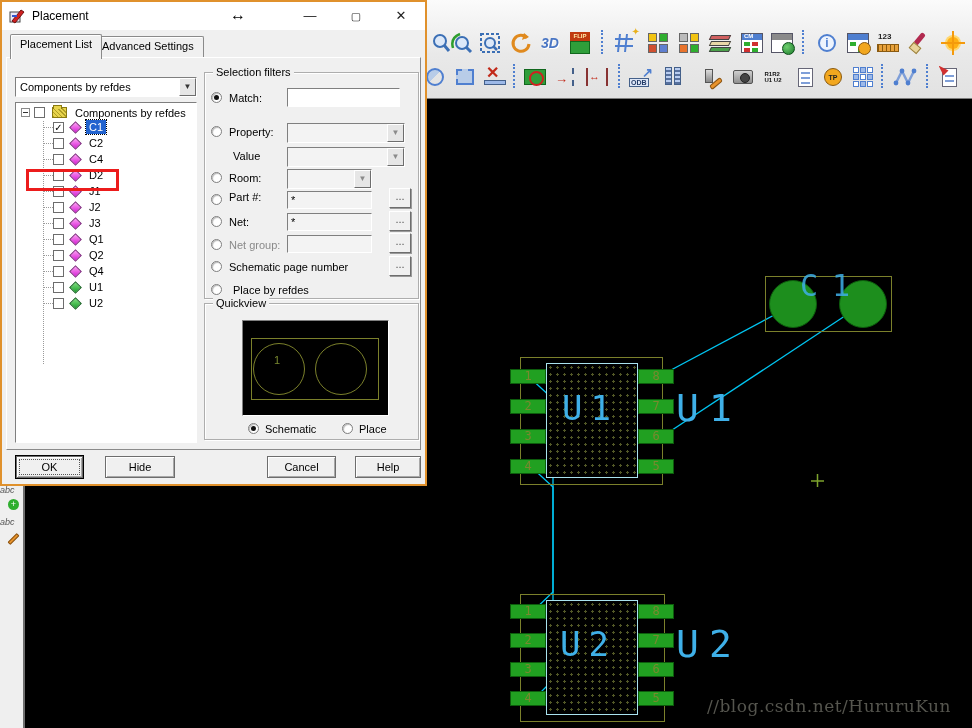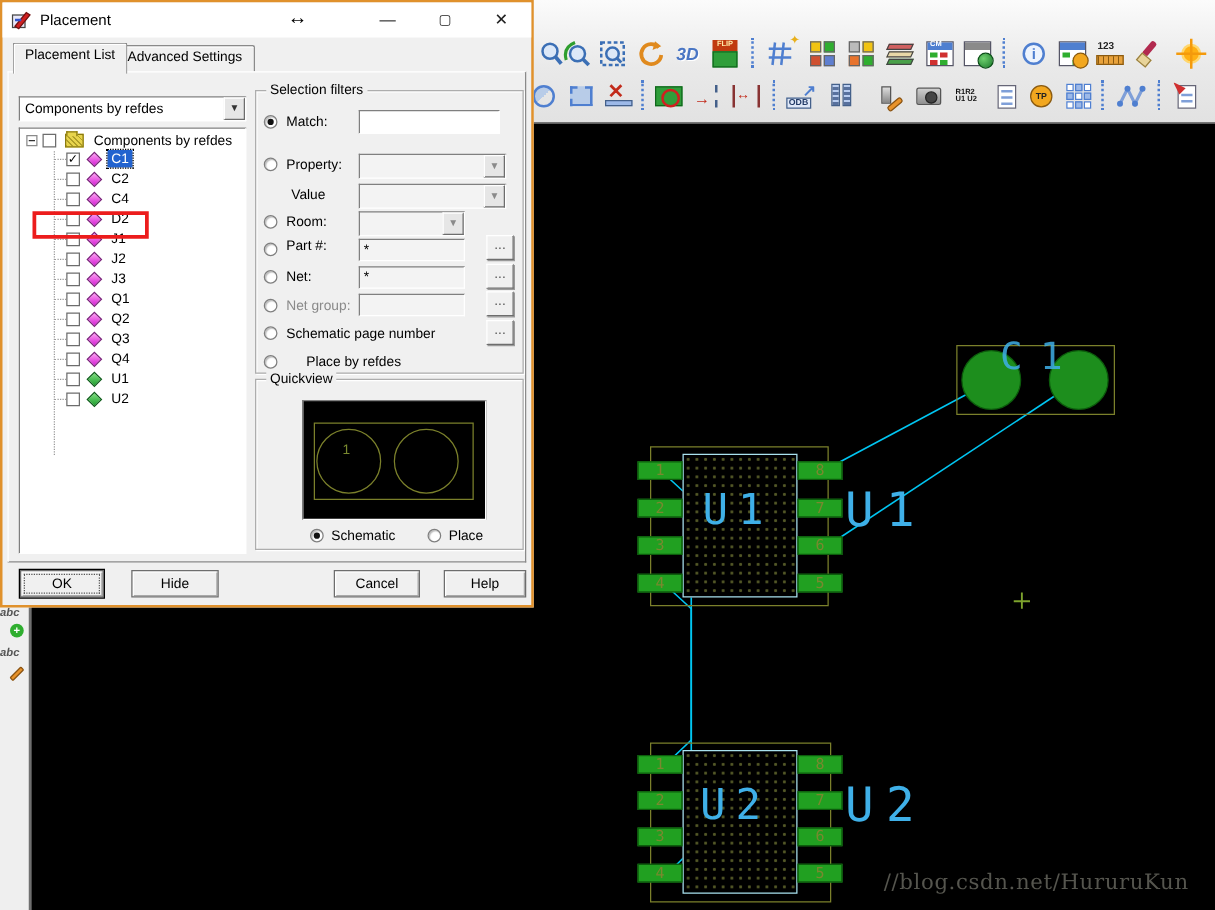--- a/index.html
+++ b/index.html
@@ -79,21 +79,21 @@
   .dimic .ar { position:absolute; left:4px; top:2px; color:#c22a1a; font-size:11px; font-style:normal; }
   .odbic { position:relative; width:24px; height:20px; }
   .odbic .t { position:absolute; left:0; bottom:0; font-size:7px; font-weight:bold; color:#223a66; background:#dfe8f8; border:1px solid #44608a; padding:0 1px; font-style:normal; }
   .odbic .a { position:absolute; right:0; top:-2px; color:#4f7fd0; font-size:13px; font-weight:bold; font-style:normal; }
   .netic { position:relative; }
   .gridic { position:relative; }
   .spark { position:absolute; right:-4px; top:-5px; color:#e8b01c; font-size:10px; font-style:normal; }
   .layerstk { position:relative; width:24px; height:20px; }
   .layerstk i { position:absolute; left:2px; width:20px; height:5px; transform:skewX(-25deg); border:1px solid #444; }
   
-  .abcic { position:absolute; width:18px; height:24px; font-size:9px; font-weight:bold; color:#555; font-style:italic; }
+  .abcic { position:absolute; width:18px; height:24px; font-size:9px; font-weight:normal; color:#555; font-style:italic; }
   .abcic .plus { position:absolute; right:-1px; bottom:-1px; width:11px; height:11px; border-radius:50%; background:#2fae2f; color:#fff;
      font-size:9px; line-height:10px; text-align:center; font-style:normal; }
   .abcic .pen { position:absolute; right:-2px; bottom:0; width:13px; height:4px; background:#e8932c; border:1px solid #8a5210; transform:rotate(-45deg); border-radius:1px; }
   
   .fp-outline { position:absolute; border:1px solid #7b802b; }
   .fp-body { position:absolute; border:1px solid #a9e2ef; background-color:#000;
      background-image:radial-gradient(rgba(150,160,70,.55) 1px, transparent 1.4px); background-size:7px 7px; }
   .pad { position:absolute; background:#21a021; border:1px solid #0c5c0c; text-align:center;
      color:#79892f; font-family:"DejaVu Sans Mono", monospace; font-size:12px; line-height:13px; }
   .cpad { position:absolute; width:48px; height:48px; border-radius:50%; background:#1d8e1d; border:1px solid #0c5c0c; }
@@ -514,26 +514,20 @@
             <div class="trow">
               <span class="stub"></span>
               <span class="cbx"></span>
               <span class="dia"></span>
               <span class="tlabel">Q2</span>
             </div>
             <div class="trow">
               <span class="stub"></span>
               <span class="cbx"></span>
               <span class="dia"></span>
-              <span class="tlabel">Q3</span>
-            </div>
-            <div class="trow">
-              <span class="stub"></span>
-              <span class="cbx"></span>
-              <span class="dia"></span>
               <span class="tlabel">Q4</span>
             </div>
             <div class="trow">
               <span class="stub"></span>
               <span class="cbx"></span>
               <span class="dia green"></span>
               <span class="tlabel">U1</span>
             </div>
             <div class="trow">
               <span class="stub"></span>
@@ -585,21 +579,21 @@
         <span class="radio" style="left:6px;top:166px"></span>
         <span class="flabel dis" style="left:24px;top:166px">Net group:</span>
         <input class="fin dis" style="left: 82px; top: 162px; width: 85px; height: 18px;" value="">
         <span class="dots" style="left:184px;top:160px;width:22px;height:20px">...</span>
 
         <span class="radio" style="left:6px;top:188px"></span>
         <span class="flabel" style="left:24px;top:188px">Schematic page number</span>
         <span class="dots" style="left:184px;top:183px;width:22px;height:20px">...</span>
 
         <span class="radio" style="left:6px;top:211px"></span>
-        <span class="flabel" style="left:40px;top:211px">Place by refdes</span>
+        <span class="flabel" style="left:28px;top:211px">Place by refdes</span>
       </div>
 
       <div class="group" style="left:197px;top:245px;width:215px;height:137px">
         <span class="gtitle">Quickview</span>
         <div class="qv">
           <span class="orect"></span>
           <span class="ocirc" style="left:10px;top:22px">
             <span class="pnum">1</span>
             </span>
           <span class="ocirc" style="left:72px;top:22px"></span>

